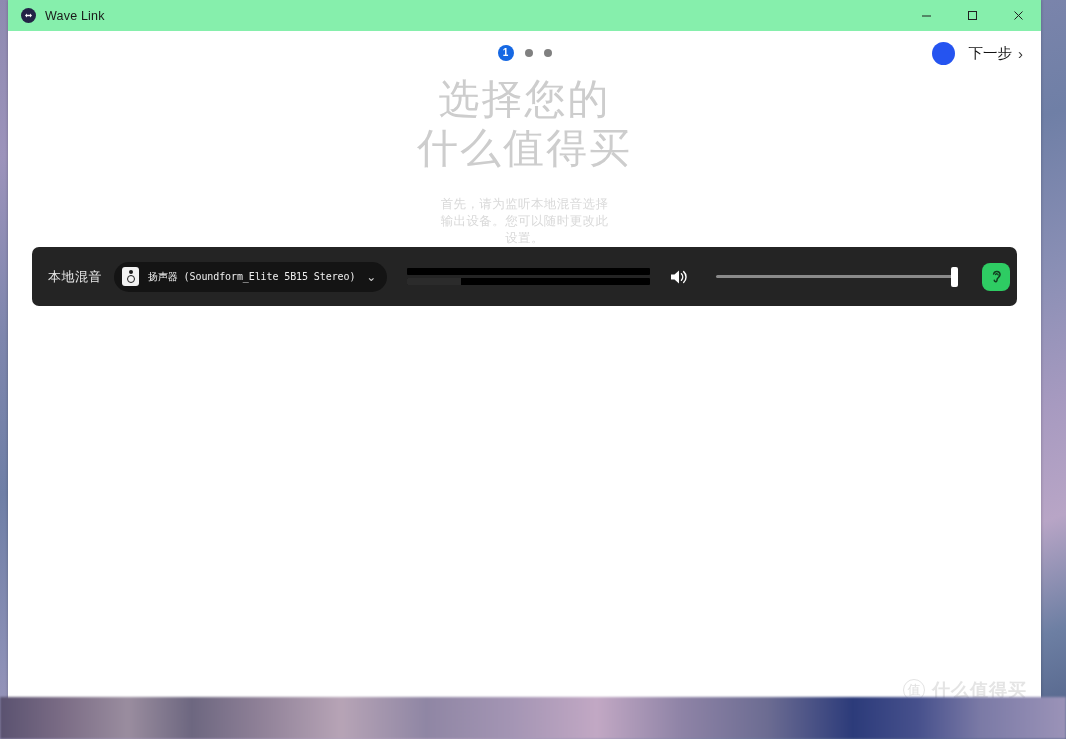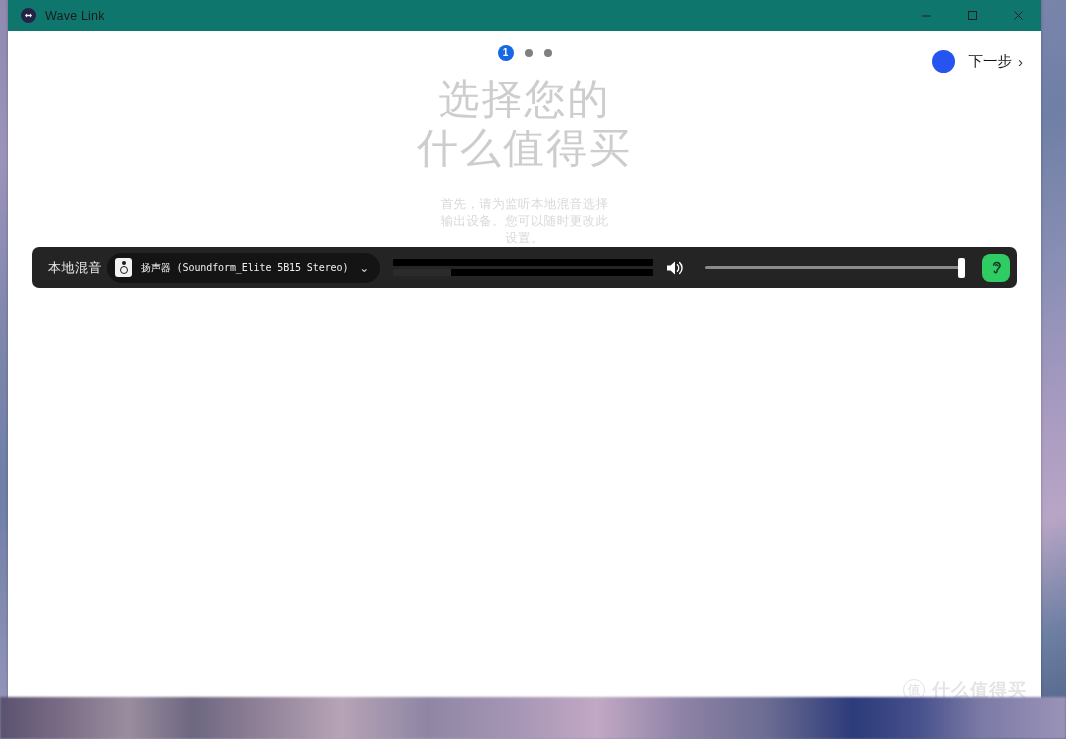--- a/index.html
+++ b/index.html
@@ -45,21 +45,21 @@
     height: 712px;
     background: #ffffff;
     display: flex;
     flex-direction: column;
     box-shadow: 0 0 3px rgba(0,0,0,0.25);
   }
 
   
   .titlebar {
     height: 31px;
-    background: #0f766e;
+    background: #86efac;
     display: flex;
     align-items: center;
     flex: none;
     position: relative;
   }
   .title-left {
     display: flex;
     align-items: center;
     gap: 9px;
     padding-left: 13px;
@@ -128,21 +128,21 @@
     background: #1668e3;
     color: #ffffff;
     font-size: 10px;
     line-height: 16px;
     text-align: center;
     font-weight: 700;
   }
   .next-area {
     position: absolute;
     right: 18px;
-    top: 8px;
+    top: 0;
     height: 44px;
     display: flex;
     align-items: center;
     gap: 14px;
   }
   .next-circle {
     width: 23px;
     height: 23px;
     border-radius: 50%;
     background: #2554f0;
@@ -199,27 +199,27 @@
   
   .strip-wrap {
     flex: none;
     padding: 0 24px;
     margin-bottom: 49px;
     width: 100%;
     display: flex;
   }
   .strip {
     width: 100%;
-    height: 41px;
+    height: 59px;
     background: #242424;
     border-radius: 7px;
     display: flex;
     align-items: center;
     padding: 0 7px 0 16px;
-    gap: 5px;
+    gap: 12px;
   }
   .strip-label {
     font-size: 13px;
     color: #e8e8e8;
     white-space: nowrap;
     letter-spacing: 0.5px;
     flex: none;
   }
   .device-select {
     height: 30px;

